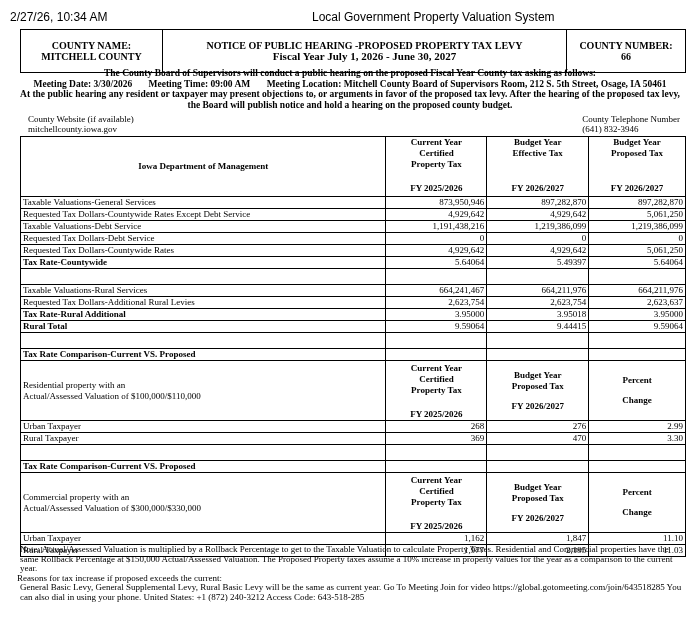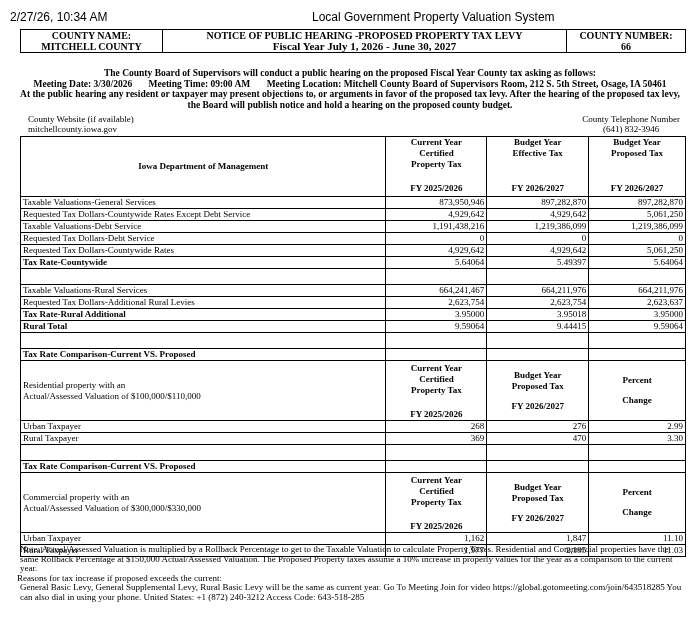--- a/index.html
+++ b/index.html
@@ -1,31 +1,31 @@
 <!DOCTYPE html>
 <html><head>
 <meta charset="utf-8">
 <style>
   * { box-sizing: border-box; margin: 0; padding: 0; }
   html, body { width: 698px; height: 617px; background: #ffffff; overflow: hidden; }
   body { position: relative; font-family: "Liberation Serif", serif; color: #000; font-size: 10px; }
   .topbar { position: absolute; top: 10px; left: 0; width: 698px; height: 14px; font-family: "Liberation Sans", sans-serif; font-size: 12px; }
   .topbar .date { position: absolute; left: 10px; top: 0; }
   .topbar .sys { position: absolute; left: 312px; top: 0; }
-  .hdrbox { position: absolute; left: 20px; top: 29px; width: 666px; height: 24px; border: 1.3px solid #000; display: flex; }
+  .hdrbox { position: absolute; left: 20px; top: 29px; width: 666px; height: 44px; border: 1.3px solid #000; display: flex; }
   .hdrbox .c { display: flex; flex-direction: column; align-items: center; justify-content: center; font-weight: bold; font-size: 10px; line-height: 11px; text-align: center; }
   .hdrbox .c1 { width: 142px; border-right: 1px solid #000; }
   .hdrbox .c2 { width: 404px; border-right: 1px solid #000; }
   .hdrbox .c3 { flex: 1; }
   .hdrbox .c2 .sub { font-size: 11px; }
   .intro { position: absolute; left: 10px; top: 68px; width: 680px; text-align: center; font-weight: bold; font-size: 9.5px; line-height: 10.5px; }
   .intro .meet span { margin: 3px 7px; }
   .contact { position: absolute; left: 28px; top: 114px; width: 652px; font-size: 9px; line-height: 10px; }
   .contact .l { position: absolute; left: 0; top: 0; }
-  .contact .r { position: absolute; right: 0; top: 0; text-align: center; }
+  .contact .r { position: absolute; right: 0; top: 0; text-align: left; }
   table.main { position: absolute; left: 20px; top: 136px; width: 666px; border-collapse: collapse; font-size: 9px; }
   table.main td { border: 1px solid #000; padding: 0 2px; height: 12px; line-height: 11px; white-space: nowrap; }
   table.main td.n { text-align: right; }
   table.main col.c0 { width: 366px; } table.main col.c1 { width: 101px; } table.main col.c2 { width: 102px; } table.main col.c3 { width: 97px; }
   .b { font-weight: bold; }
   .hc { text-align: center; font-weight: bold; vertical-align: top; line-height: 11px; }
   .hc .fy { display: block; margin-top: 13px; }
   .ct { font-size: 9px; line-height: 11px; }
   .notes { position: absolute; left: 20px; top: 545px; width: 666px; font-size: 9px; line-height: 9.6px; }
   .notes .reason-h { margin-left: -3px; }

